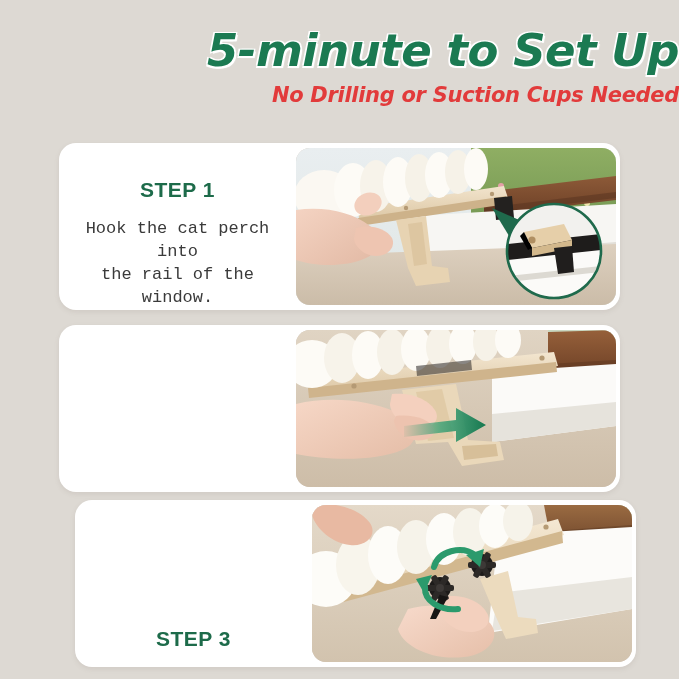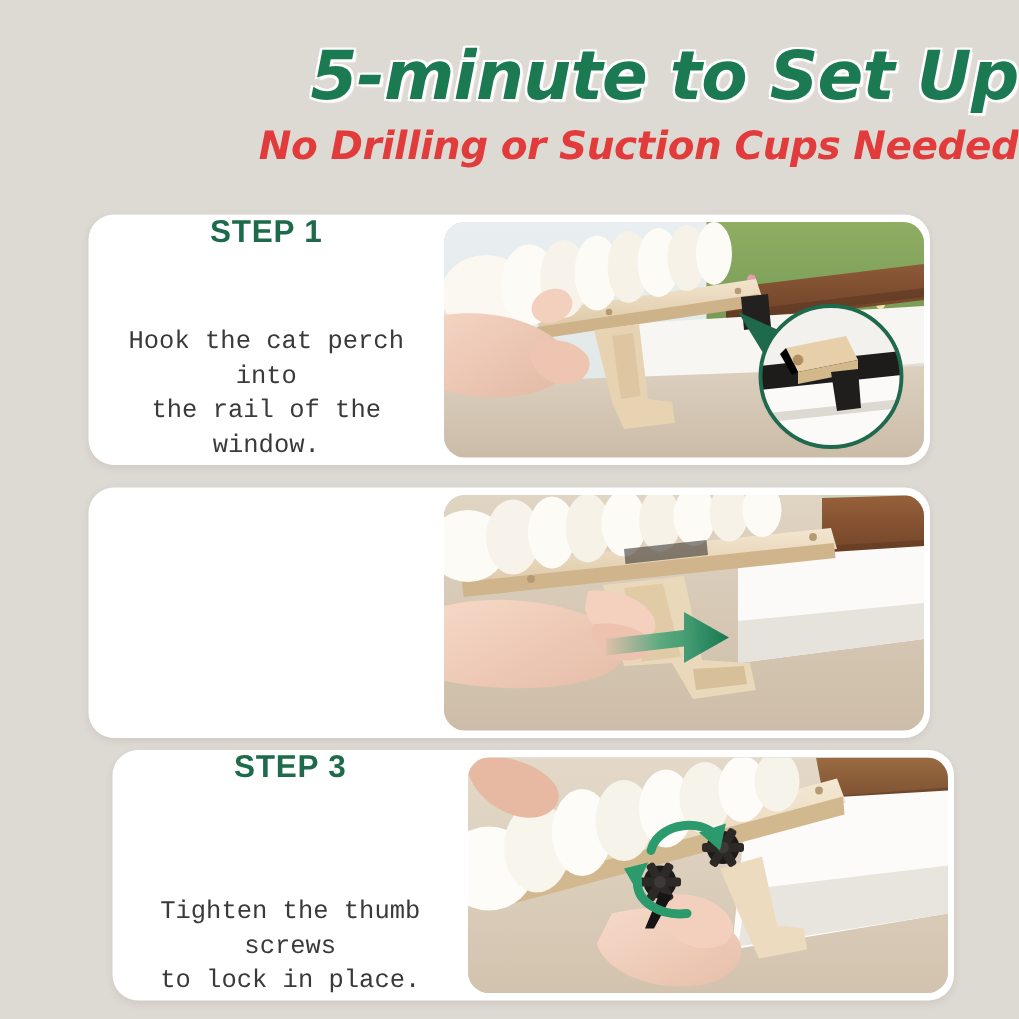--- a/index.html
+++ b/index.html
@@ -34,21 +34,21 @@
     margin: 0;
     text-shadow:
       1.5px 1.5px 0 #ffffff,
       -1.5px 1.5px 0 #ffffff,
       1.5px -1.5px 0 #ffffff,
       -1.5px -1.5px 0 #ffffff,
       2px 2px 1px rgba(255,255,255,0.95);
   }
   .subhead {
     font-family: "DejaVu Sans", sans-serif;
-    font-size: 26px;
+    font-size: 21px;
     font-weight: bold;
     font-style: italic;
     color: #e23b3b;
     letter-spacing: -0.3px;
     line-height: 1;
     margin: 12px 0 0 0;
   }
 
   
   .card {
@@ -67,21 +67,21 @@
 
   .card-text {
     position: absolute;
     left: 0;
     top: 0;
     width: 237px;
     height: 167px;
     display: flex;
     flex-direction: column;
     align-items: center;
-    justify-content: space-between;
+    justify-content: flex-end;
     padding: 0 8px;
     box-sizing: border-box;
   }
   .step-label {
     font-family: "Liberation Sans", sans-serif;
     font-size: 21px;
     font-weight: bold;
     color: #1d6b4a;
     letter-spacing: 0.5px;
     margin-bottom: 16px;
@@ -280,22 +280,20 @@
       <g>
         <path d="M108 96 L160 90 L160 78 L190 95 L160 112 L160 101 L108 107 Z" fill="url(#g2arrow)"></path>
       </g>
     </svg>
   </div>
 </div>
 
 <div class="card" id="card-3">
   <div class="card-text">
     <div class="step-label">STEP 3</div>
-    <div class="step-desc">Tighten the thumb screws
-to lock in place.</div>
   </div>
   <div class="photo">
     <svg viewBox="0 0 320 157" preserveAspectRatio="xMidYMid slice">
       <defs>
         <linearGradient id="g3table" x1="0" y1="0" x2="0" y2="1">
           <stop offset="0" stop-color="#e4d9c9"></stop>
           <stop offset="1" stop-color="#d2c3ae"></stop>
         </linearGradient>
         <linearGradient id="g3board" x1="0" y1="0" x2="0" y2="1">
           <stop offset="0" stop-color="#f4e8d3"></stop>

